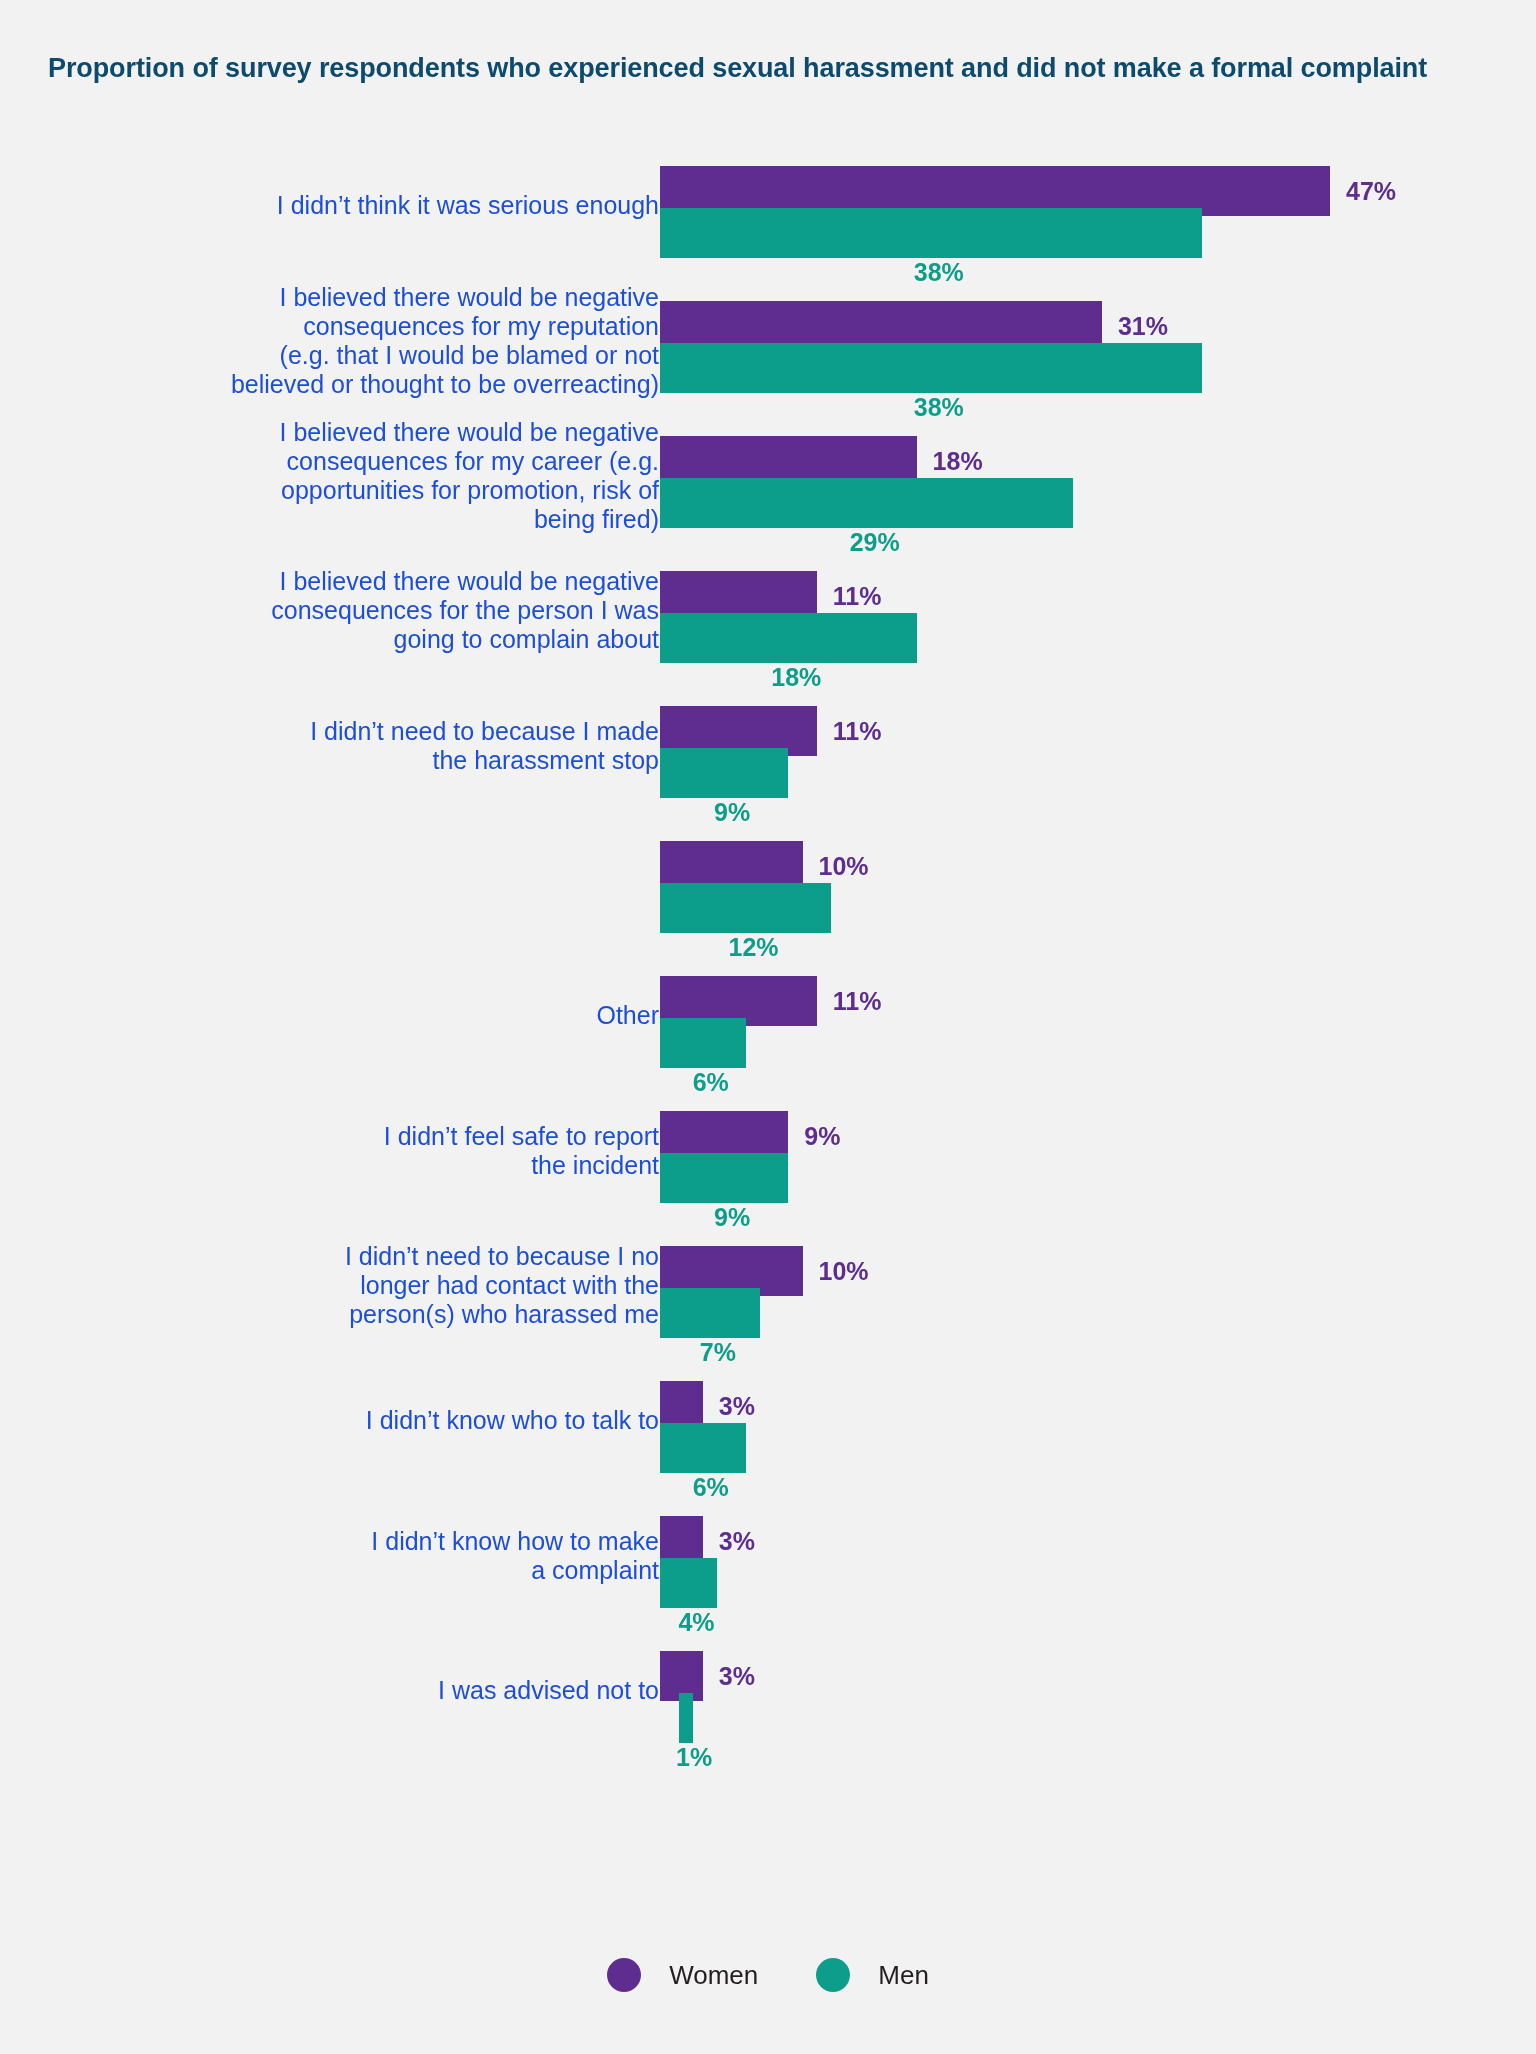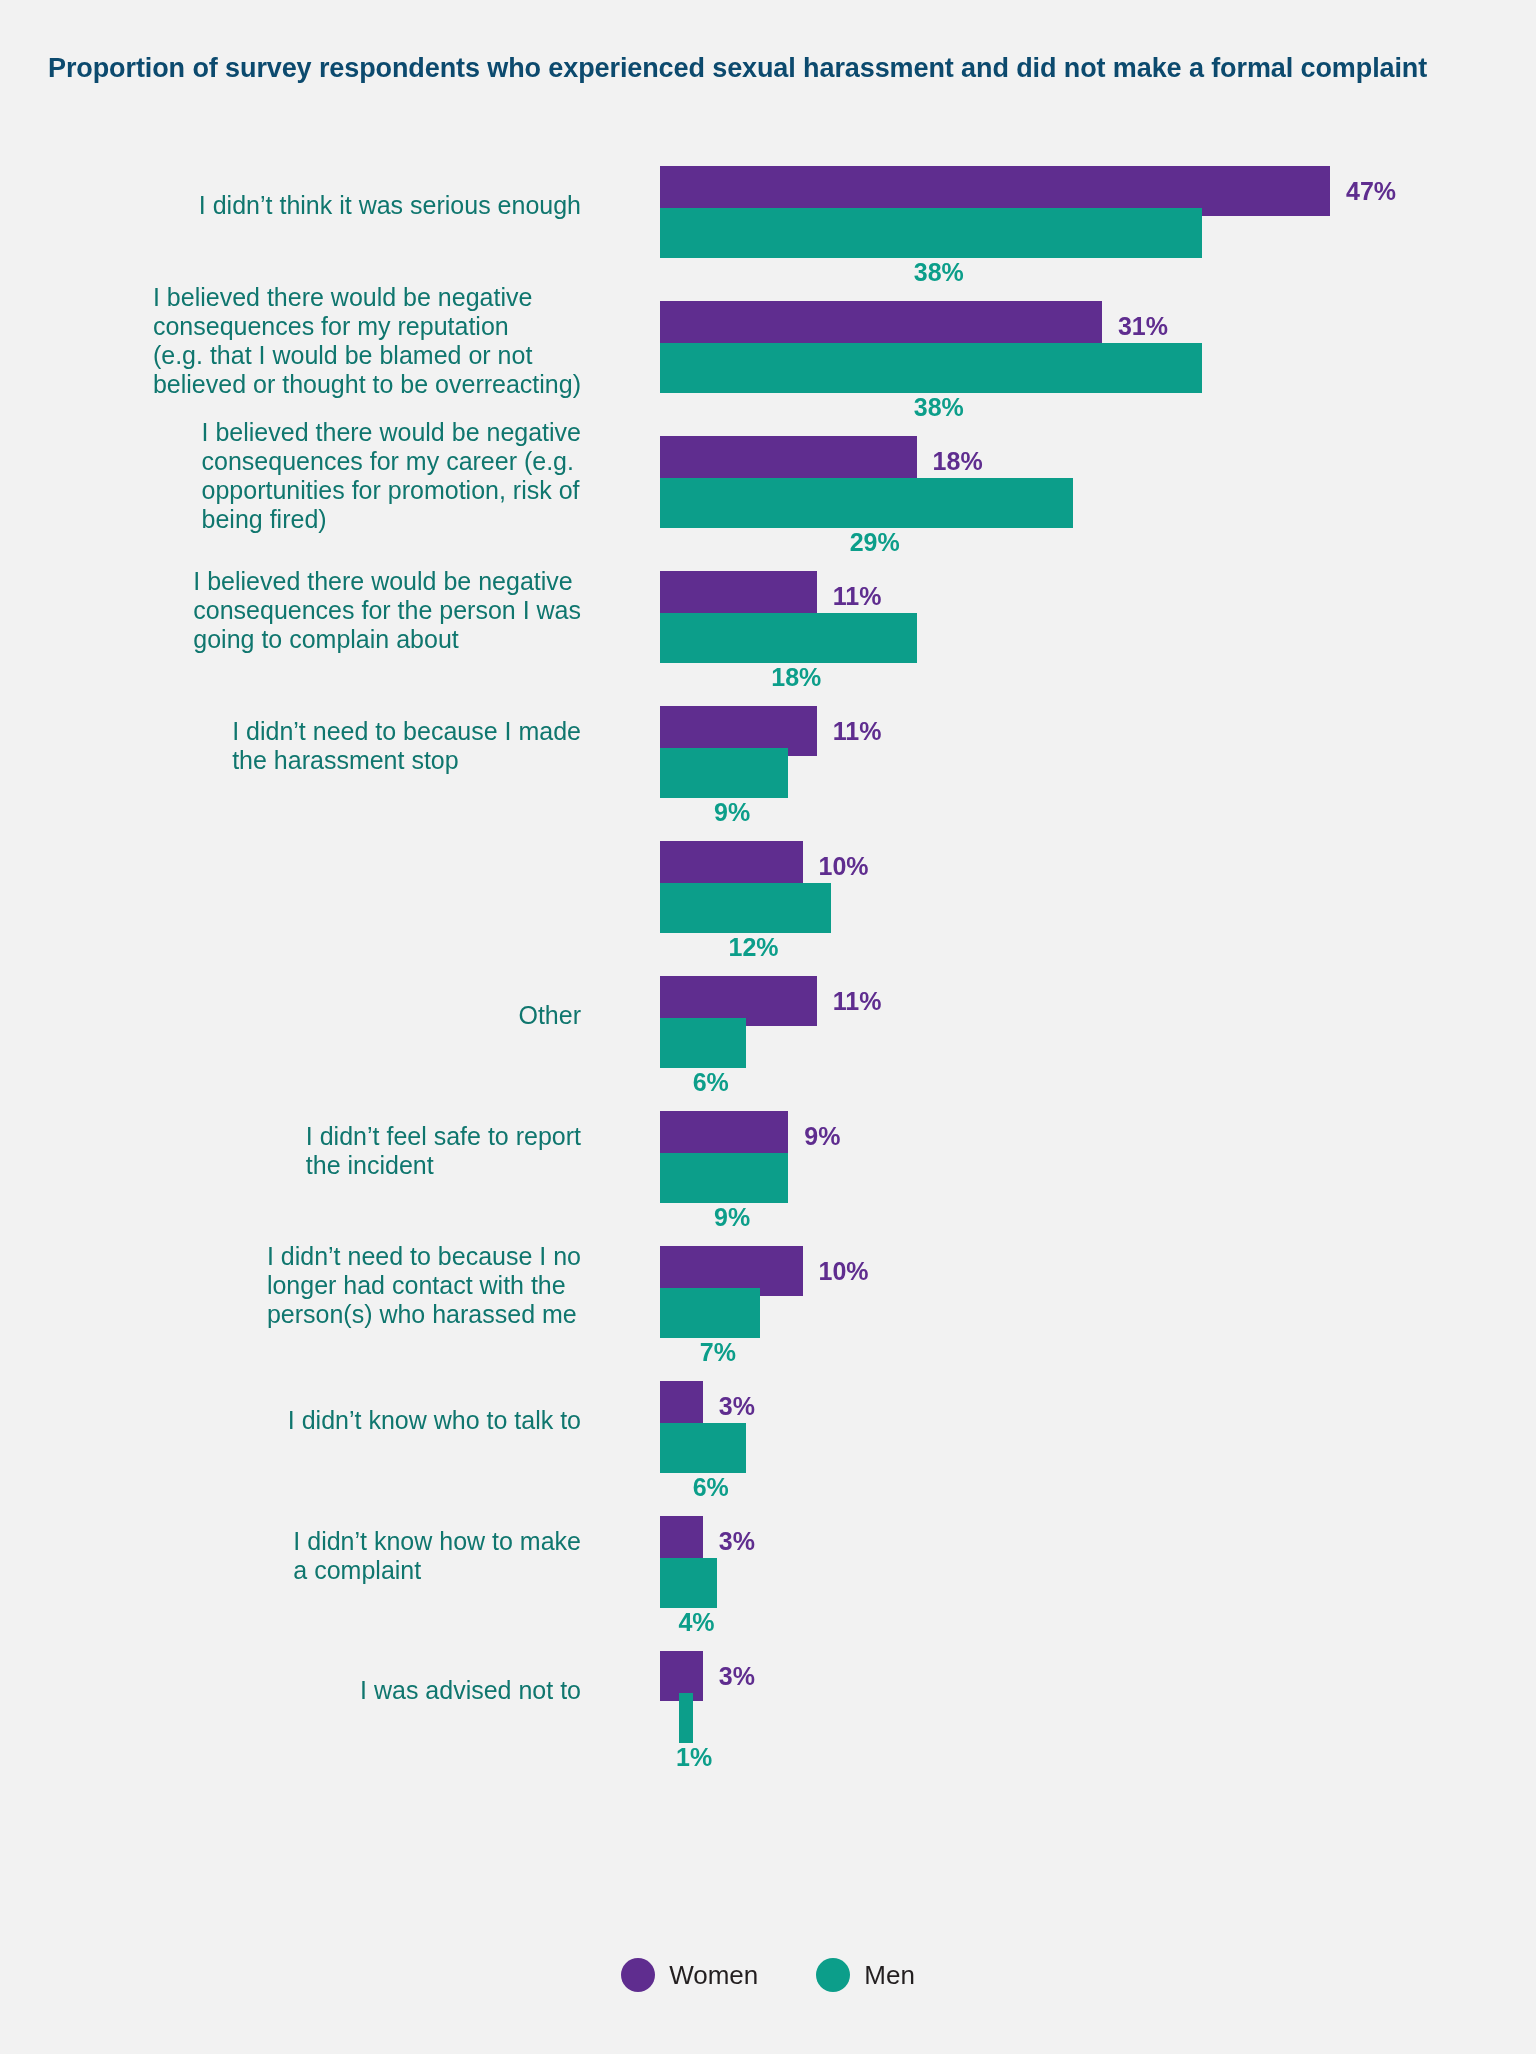--- a/index.html
+++ b/index.html
@@ -45,31 +45,31 @@
 
   .row {
     position: relative;
     width: 1536px;
     height: 135px;
   }
 
   
   .cat-label {
     position: absolute;
-    right: 955px;          
+    right: 877px;          
     top: 0;
     width: 520px;
     height: 135px;
     display: flex;
     align-items: center;
     justify-content: flex-end;
-    text-align: left;
+    text-align: right;
     font-size: 25px;
     line-height: 1.16;
-    color: #0f766e;
+    color: #1d4ed8;
     white-space: pre-line;
   }
 
   
   .bars {
     position: absolute;
     left: 660px;
     top: 0;
     width: 870px;
     height: 135px;
@@ -109,21 +109,21 @@
     top: 1958px;
     width: 1536px;
     display: flex;
     justify-content: center;
     align-items: center;
     gap: 58px;
   }
   .legend-item {
     display: flex;
     align-items: center;
-    gap: 14px;
+    gap: 28px;
     text-align: right;
   }
   .legend-swatch {
     width: 34px;
     height: 34px;
     border-radius: 50%;
     display: block;
   }
   .legend-swatch.women { background: #5f2d8f; }
   .legend-swatch.men   { background: #0c9e8a; }

